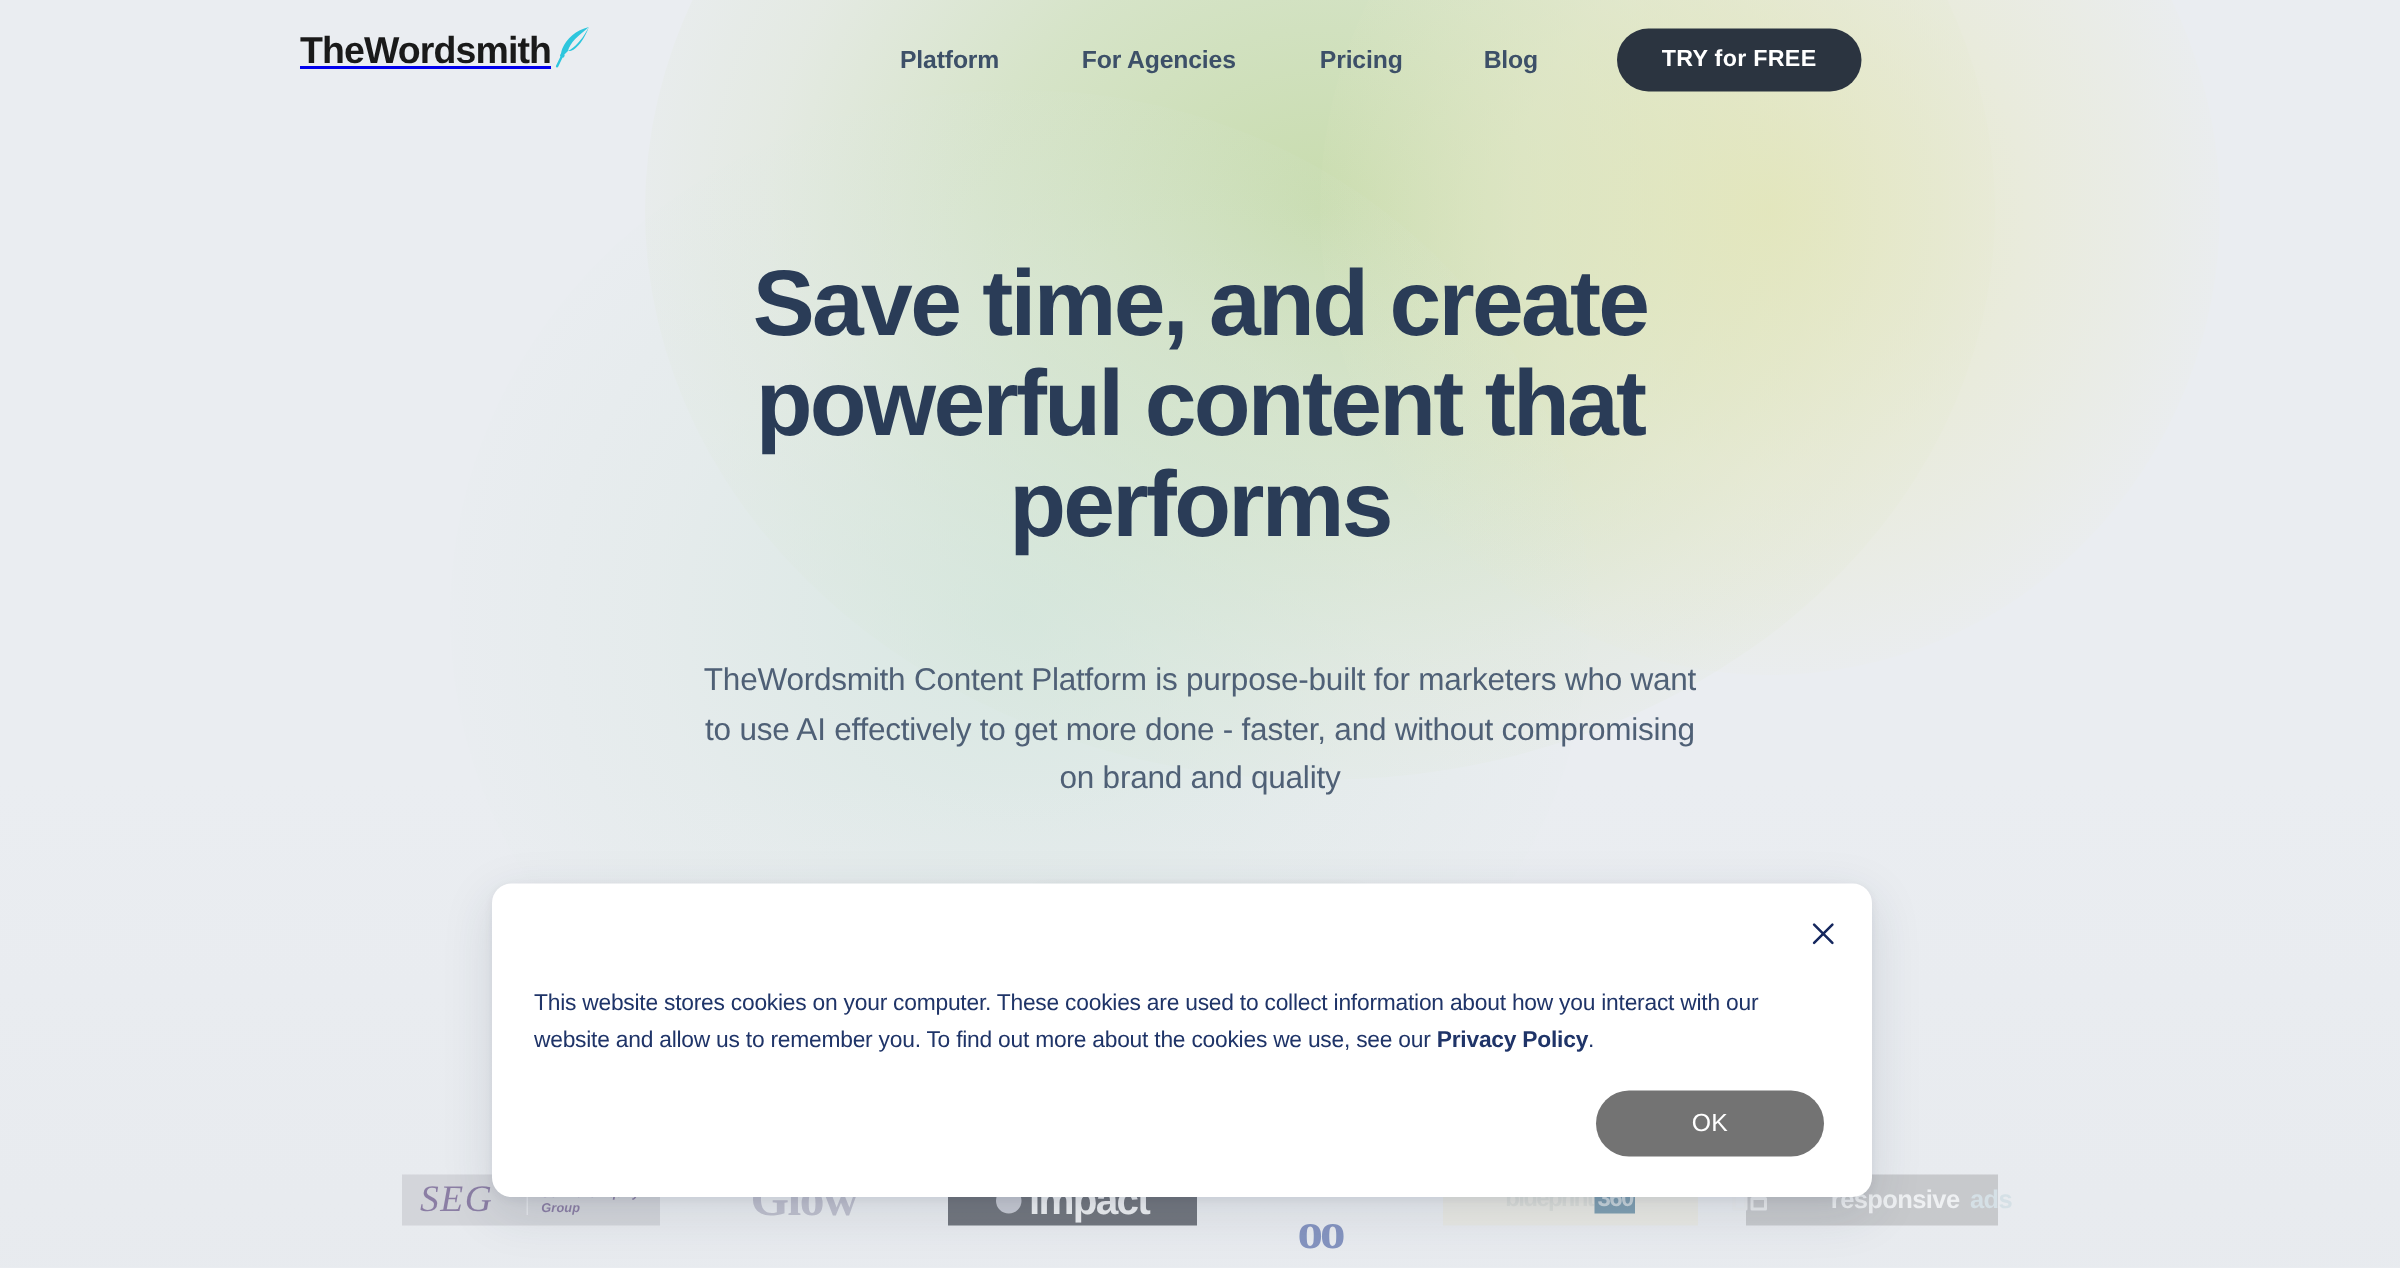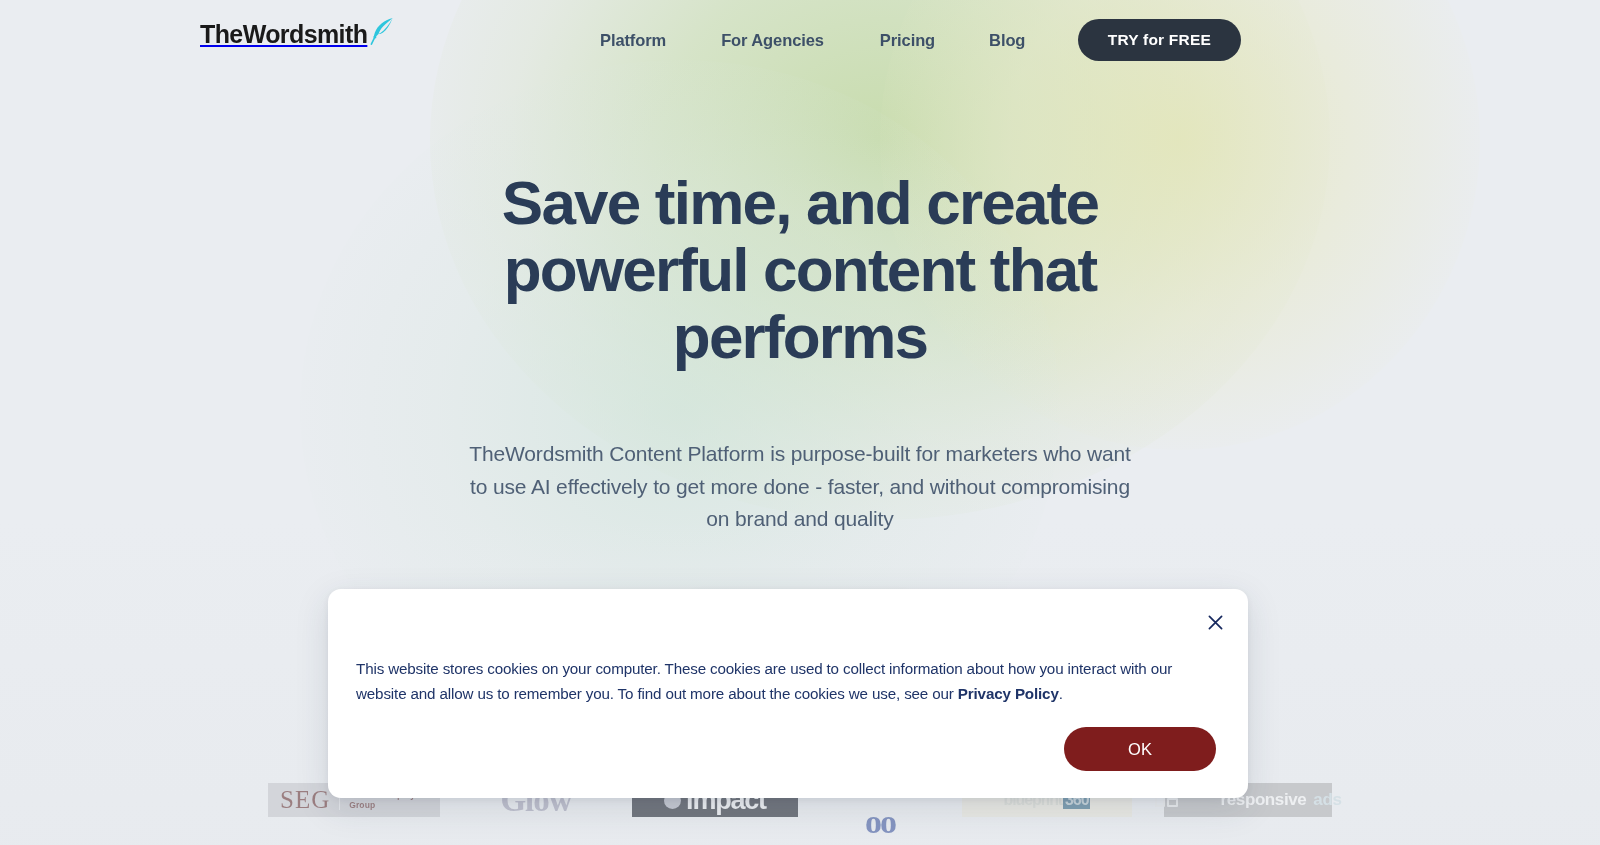--- a/index.html
+++ b/index.html
@@ -101,23 +101,23 @@
   #logo-strip {
     position:absolute; bottom:22px; left:0; width:1600px; height:46px;
     z-index:2; display:flex; justify-content:center; align-items:center; gap:32px;
     opacity:0.55;
   }
   .partner-logo {
     height:34px; display:flex; align-items:center; justify-content:center;
     filter:grayscale(0.45);
   }
   .pl-seg {
-    background:#bfc3ce; padding:0 12px; color:#7f1d1d;
+    background:#bfc3ce; padding:0 12px; color:#4c1d95;
     font-family:"Liberation Serif", serif; font-size:25px; letter-spacing:1px;
-    width:172px; gap:9px;
+    width:172px; gap:22px;font-style:italic;
   }
   .pl-seg .seg-sub {
     font-family:"Liberation Sans", sans-serif; font-size:8.5px;
     font-weight:700; letter-spacing:0.1px; border-left:1px solid #dfe2ea; padding-left:9px;
   }
   .pl-glow {
     width:128px; color:#9c9cc4; font-size:33px; font-weight:700;
     font-family:"Liberation Serif", serif; letter-spacing:-1px;
   }
   .pl-impact {
@@ -165,21 +165,21 @@
   }
   #cookie-text {
     position:absolute; left:28px; top:68px; width:860px;
     font-size:15.2px; line-height:1.62; color:#1f3468;
     letter-spacing:-0.15px; font-weight:400;
   }
   #privacy-policy-link { font-weight:700; color:#1f3468; text-decoration:none; }
   #cookie-ok-button {
     position:absolute; right:32px; bottom:27px;
     width:152px; height:44px; border-radius:22px;
-    background:#7f1d1d; color:#ffffff; border:none; cursor:pointer;
+    background:#737373; color:#ffffff; border:none; cursor:pointer;
     font-family:"Liberation Sans", sans-serif;
     font-size:16.5px; font-weight:400; letter-spacing:0.2px;
   }
 </style>
 </head>
 <body>
 
 <div id="bg-layer">
   <div class="wash wash-green"></div>
   <div class="wash wash-yellow"></div>

